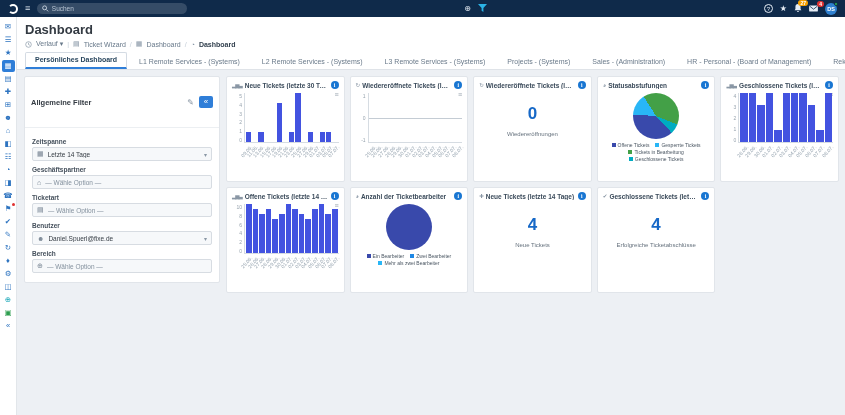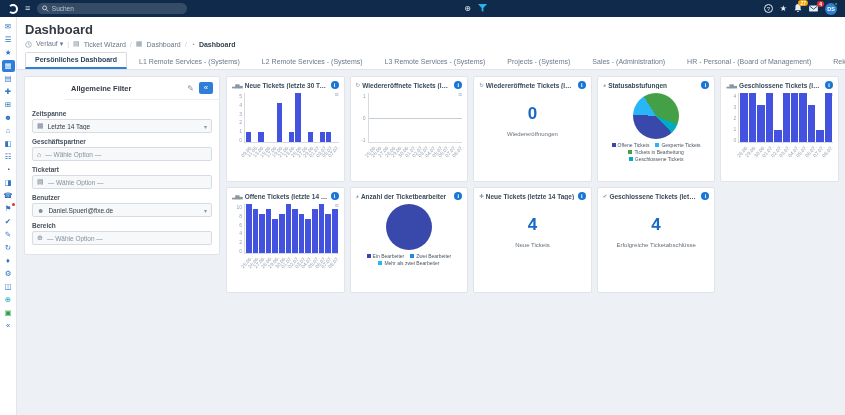--- a/index.html
+++ b/index.html
@@ -43,21 +43,21 @@
   
   .tabs { background:#fff; display:flex; align-items:flex-end; gap:2px; padding:4px 8px 0 8px; border-bottom:1px solid #dfe3e8; }
   .tab { font-size:7px; color:#6a7a8a; padding:3px 9px 4px 9px; white-space:nowrap; cursor:pointer; border:1px solid transparent; border-bottom:none; }
   .tab.active { color:#29465e; font-weight:bold; background:#fff; border-color:#d4dbe3; border-bottom:2px solid #2f7ed8; border-radius:2px 2px 0 0; }
 
   
   .content { flex:1; background:#edf0f4; display:flex; gap:6px; padding:6px 6px 0 7px; align-items:flex-start; min-height:0; }
 
   
   .filter-card { width:196px; background:#fff; border:1px solid #e1e5ea; border-radius:2px; flex:0 0 auto; }
-  .fc-head { display:flex; align-items:center; padding:5px 6px; border-bottom:1px solid #eceff2;margin-left:40px; }
+  .fc-head { display:flex; align-items:center; padding:19px 6px; border-bottom:1px solid #eceff2; }
   .fc-title { font-size:7.5px; font-weight:bold; color:#333a42; flex:1; }
   .fc-edit { font-size:8px; color:#8a97a5; margin-right:5px; cursor:pointer; }
   .fc-collapse { width:14px; height:12px; background:#2f7ed8; color:#fff; font-size:8px; line-height:11px; text-align:center; border-radius:2px; cursor:pointer; }
   .fc-body { padding:5px 7px 9px 7px; }
   .f-label { font-size:6.5px; font-weight:bold; color:#45505c; margin:5px 0 2px 0; }
   .f-control { height:14px; border:1px solid #d7dce2; border-radius:2px; background:#f6f8fa; display:flex; align-items:center; gap:4px; padding:0 4px; cursor:pointer; }
   .f-icon { font-size:7px; color:#7b8896; }
   .f-value { font-size:6.5px; color:#333a42; flex:1; overflow:hidden; white-space:nowrap; text-overflow:ellipsis; }
   .f-value.muted { color:#84919e; }
   .f-caret { font-size:6px; color:#8a97a5; }

